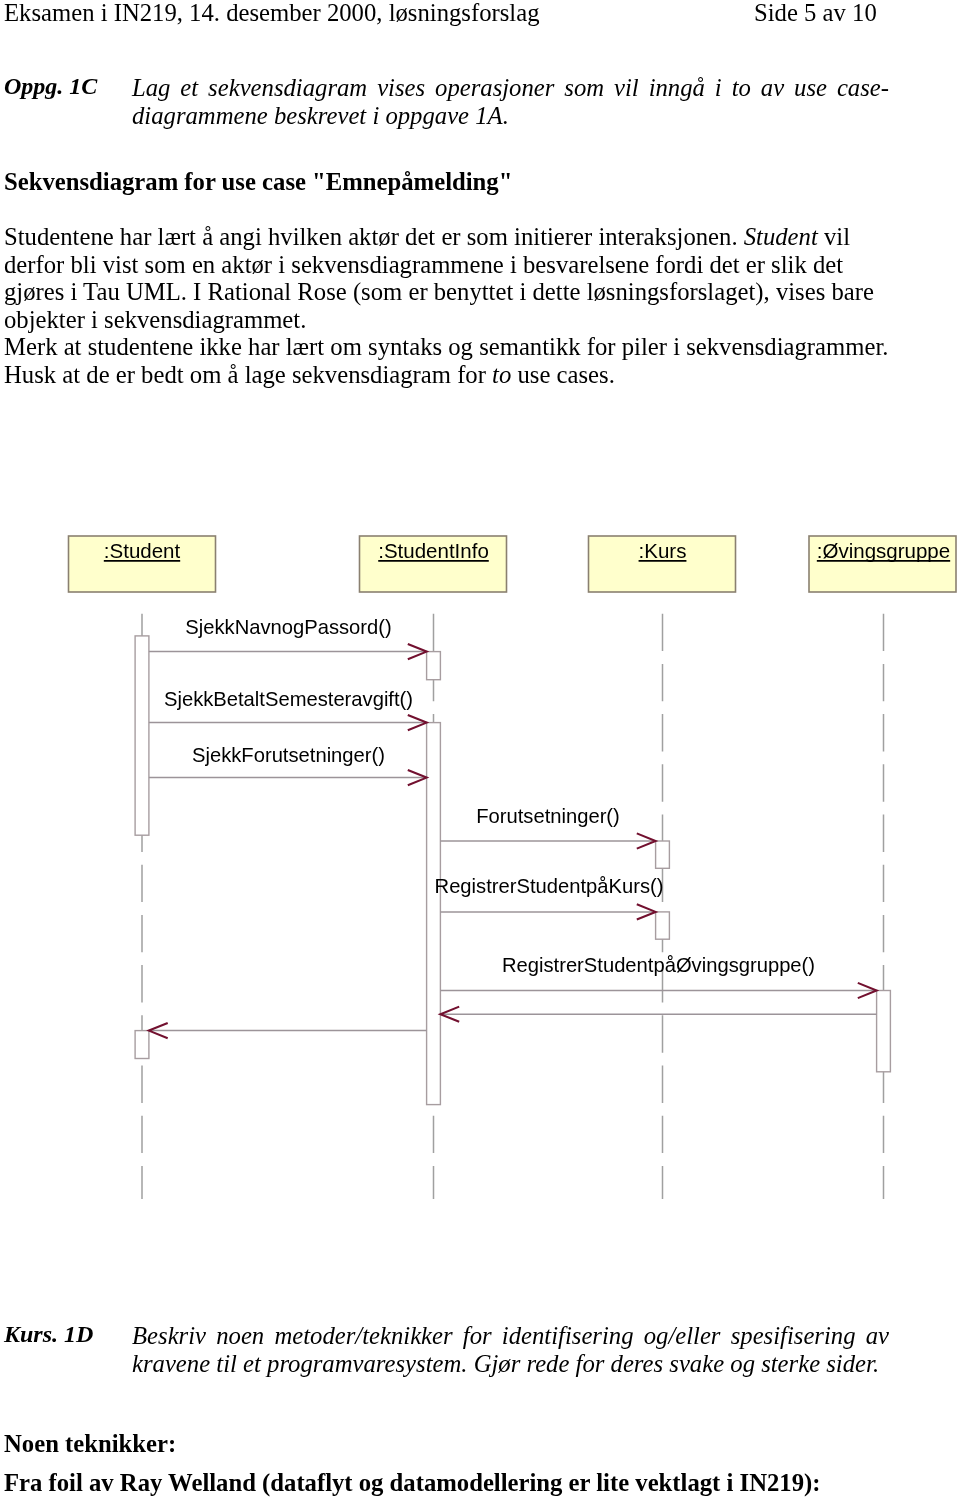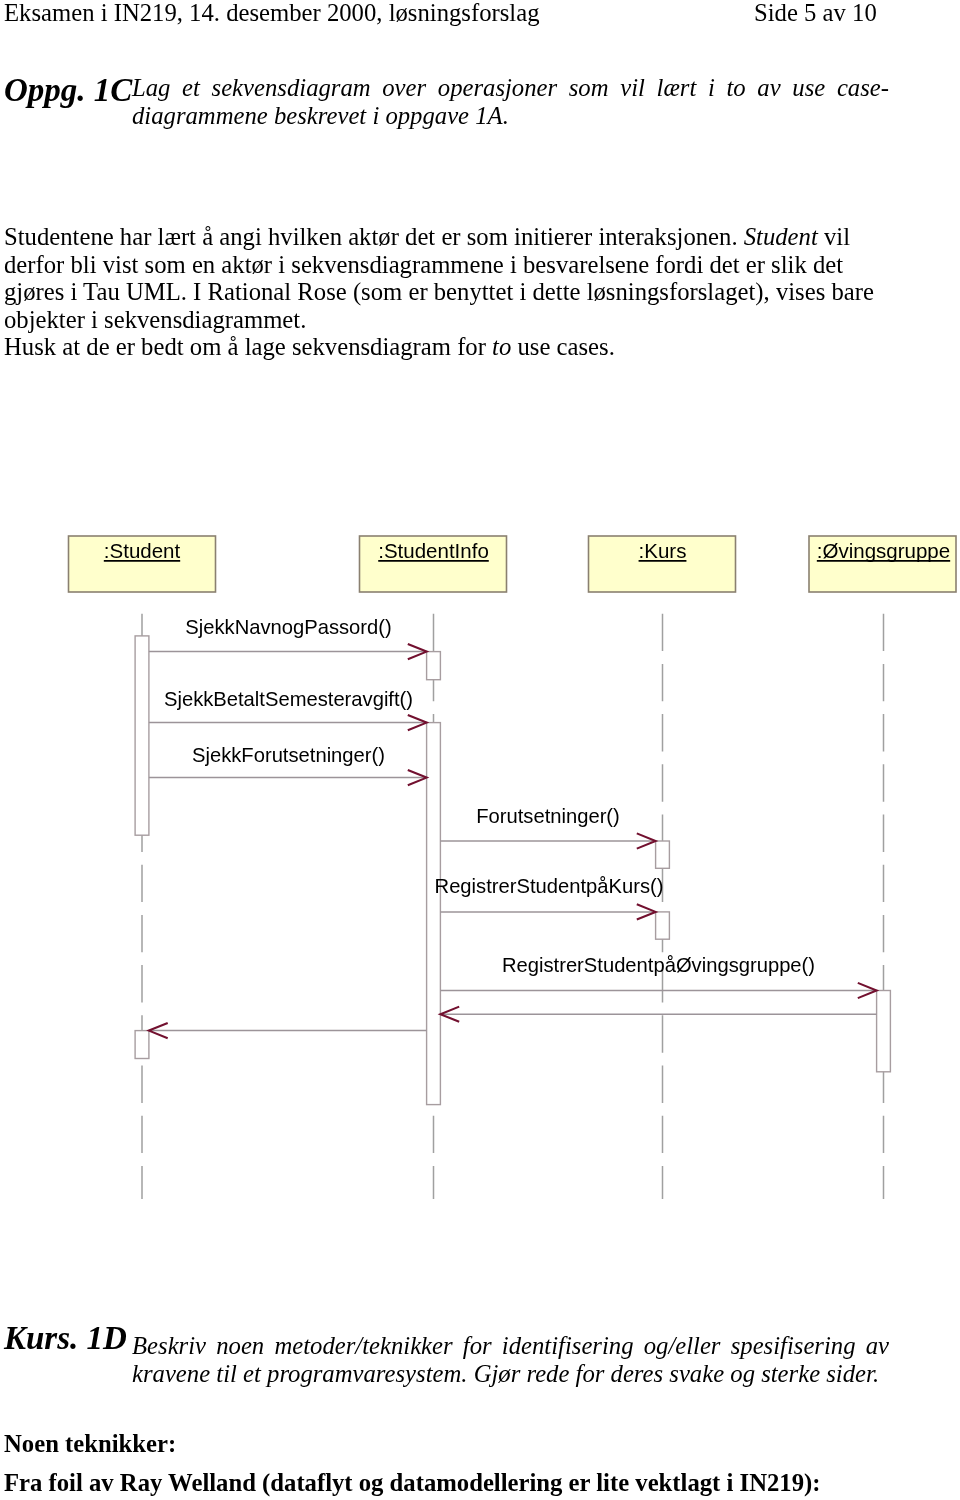--- a/index.html
+++ b/index.html
@@ -2,46 +2,48 @@
 <html><head>
 <meta charset="utf-8">
 <title>Eksamen i IN219 - side 5</title>
 <style>
 html,body{margin:0;padding:0;background:#ffffff;}
 body{width:960px;height:1500px;position:relative;overflow:hidden;
      font-family:"Liberation Serif",serif;color:#000000;}
 .page{position:absolute;left:0;top:0;width:960px;height:1500px;}
 .hdr-left{position:absolute;left:4px;top:1px;font-size:24.7px;line-height:1;white-space:nowrap;}
 .hdr-right{position:absolute;left:754px;top:1px;font-size:24.7px;line-height:1;white-space:nowrap;text-align:right;}
-.qlabel{position:absolute;left:4px;font-size:33px;line-height:1;white-space:nowrap;
+.qlabel{position:absolute;left:4px;font-size:24px;line-height:1;white-space:nowrap;
         font-weight:bold;font-style:italic;}
 .qbody{position:absolute;left:132px;width:757px;font-size:24.7px;line-height:27.5px;
        font-style:italic;text-align:justify;}
 .sechead{position:absolute;left:4px;font-size:24.7px;line-height:1;white-space:nowrap;font-weight:bold;}
 .para{position:absolute;left:4px;font-size:24.7px;line-height:27.5px;}
 .para .ln{white-space:nowrap;}
 .para i{font-style:italic;}
 #diagram{position:absolute;left:0;top:0;}
 </style>
 </head>
 <body>
 
 <div class="page">
   <div class="hdr-left">Eksamen i IN219, 14. desember 2000, løsningsforslag</div>
   <div class="hdr-right">Side 5 av 10</div>
 
   <div class="qlabel" style="top:74px;">Oppg. 1C</div>
-  <div class="qbody" style="top:74px;">Lag et sekvensdiagram over operasjoner som vil lært i to av use case-diagrammene beskrevet i oppgave 1A.</div>
+  <div class="qbody" style="top:74px;">Lag et sekvensdiagram vises operasjoner som vil inngå i to av use case-diagrammene beskrevet i oppgave 1A.</div>
 
+  <div class="sechead" style="top:170px;">Sekvensdiagram for use case "Emnepåmelding"</div>
 
   <div class="para" style="top:223px;">
     <div class="ln"><span>Studentene har lært å angi hvilken aktør det er som initierer interaksjonen. </span><i>Student</i><span> vil</span></div>
     <div class="ln">derfor bli vist som en aktør i sekvensdiagrammene i besvarelsene fordi det er slik det</div>
     <div class="ln">gjøres i Tau UML. I Rational Rose (som er benyttet i dette løsningsforslaget), vises bare</div>
     <div class="ln">objekter i sekvensdiagrammet.</div>
+    <div class="ln">Merk at studentene ikke har lært om syntaks og semantikk for piler i sekvensdiagrammer.</div>
     <div class="ln"><span>Husk at de er bedt om å lage sekvensdiagram for </span><i>to</i><span> use cases.</span></div>
   </div>
 
   <svg id="diagram" width="960" height="1260" viewBox="0 0 960 1260">
     <g id="lifelines">
         <line x1="142" y1="613.7" x2="142" y2="1199" stroke="#a0a0a0" stroke-width="1.5" stroke-dasharray="37.4 12.8"></line>
         <line x1="433.5" y1="613.7" x2="433.5" y2="1199" stroke="#a0a0a0" stroke-width="1.5" stroke-dasharray="37.4 12.8"></line>
         <line x1="662.5" y1="613.7" x2="662.5" y2="1199" stroke="#a0a0a0" stroke-width="1.5" stroke-dasharray="37.4 12.8"></line>
         <line x1="883.5" y1="613.7" x2="883.5" y2="1199" stroke="#a0a0a0" stroke-width="1.5" stroke-dasharray="37.4 12.8"></line>
       </g>
@@ -112,17 +114,17 @@
         </g>
         <g>
           <rect x="809" y="536" width="147" height="56" fill="#ffffcc" stroke="#8a8070" stroke-width="1.6"></rect>
           <text x="883.5" y="557.8" text-anchor="middle" font-family="&quot;Liberation Sans&quot;, sans-serif" font-size="20.5px" fill="#000">:Øvingsgruppe</text>
           <line x1="816.828125" y1="560.8" x2="950.171875" y2="560.8" stroke="#000" stroke-width="1.8"></line>
         </g>
       </g>
   </svg>
 
   <div class="qlabel" style="top:1322px;">Kurs. 1D</div>
-  <div class="qbody" style="top:1322px;margin-top:10px;">Beskriv noen metoder/teknikker for identifisering og/eller spesifisering av kravene til et programvaresystem. Gjør rede for deres svake og sterke sider.</div>
+  <div class="qbody" style="top:1322px;">Beskriv noen metoder/teknikker for identifisering og/eller spesifisering av kravene til et programvaresystem. Gjør rede for deres svake og sterke sider.</div>
 
   <div class="sechead" style="top:1432px;">Noen teknikker:</div>
   <div class="sechead" style="top:1470.5px;">Fra foil av Ray Welland (dataflyt og datamodellering er lite vektlagt i IN219):</div>
 </div>
 
 </body></html>

